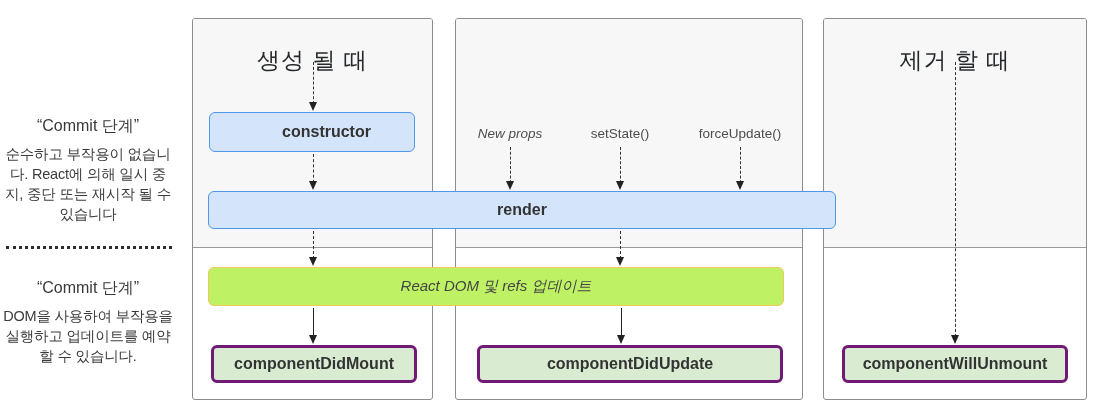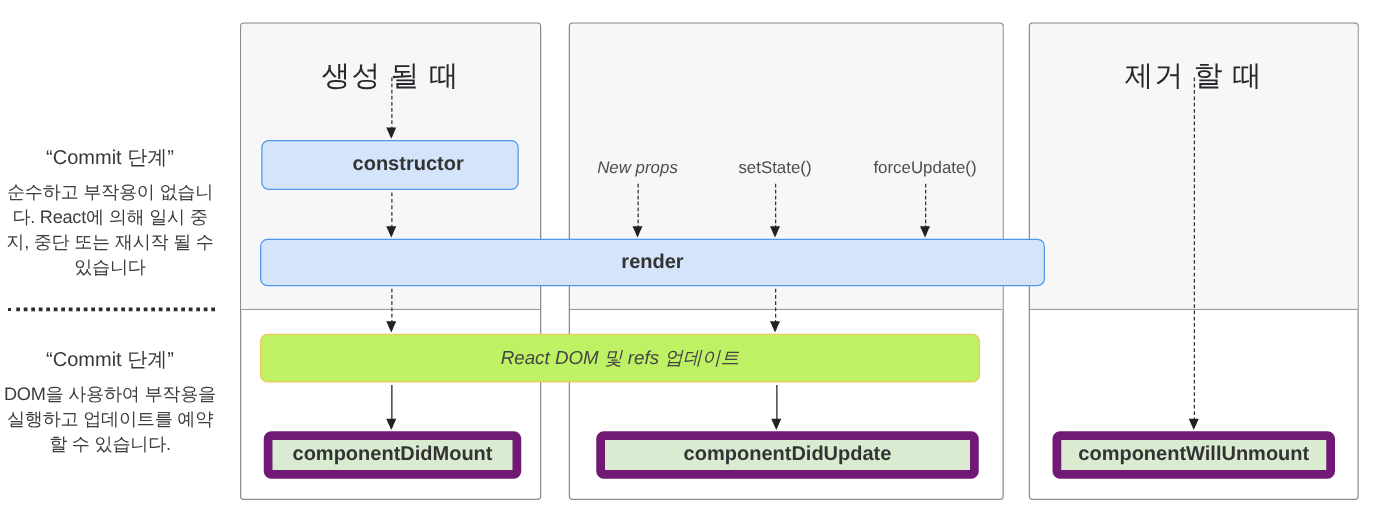--- a/index.html
+++ b/index.html
@@ -45,21 +45,21 @@
 
   
   .node {
     position:absolute; box-sizing:border-box; z-index:5;
     display:flex; align-items:center; justify-content:center;
     border-radius:6px; font-size:16px; font-weight:600; color:#333333;
   }
   .node.blue   { background:#d4e5fb; border:1px solid #4f97ea; }
   .node.yellow { background:#bef264; border:1px solid #f0c75a;
                  font-style:italic; font-weight:400; font-size:15px; color:#454545; }
-  .node.green  { background:#d9ecd2; border:7px solid #701a75; }
+  .node.green  { background:#d9ecd2; border:3px solid #701a75; }
 
   #node-constructor  { left:209px; top:112px; width:206px; height:40px;padding-left:29px; }
   #node-render       { left:208px; top:191px; width:628px; height:38px; }
   #node-dom-update   { left:208px; top:267px; width:576px; height:39px; }
   #node-did-mount    { left:211px; top:345px; width:206px; height:38px; }
   #node-did-update   { left:477px; top:345px; width:306px; height:38px; }
   #node-will-unmount { left:842px; top:345px; width:226px; height:38px; }
 
   
   .arrow { position:absolute; width:0; z-index:3; border-left:1px dashed #333333; }

